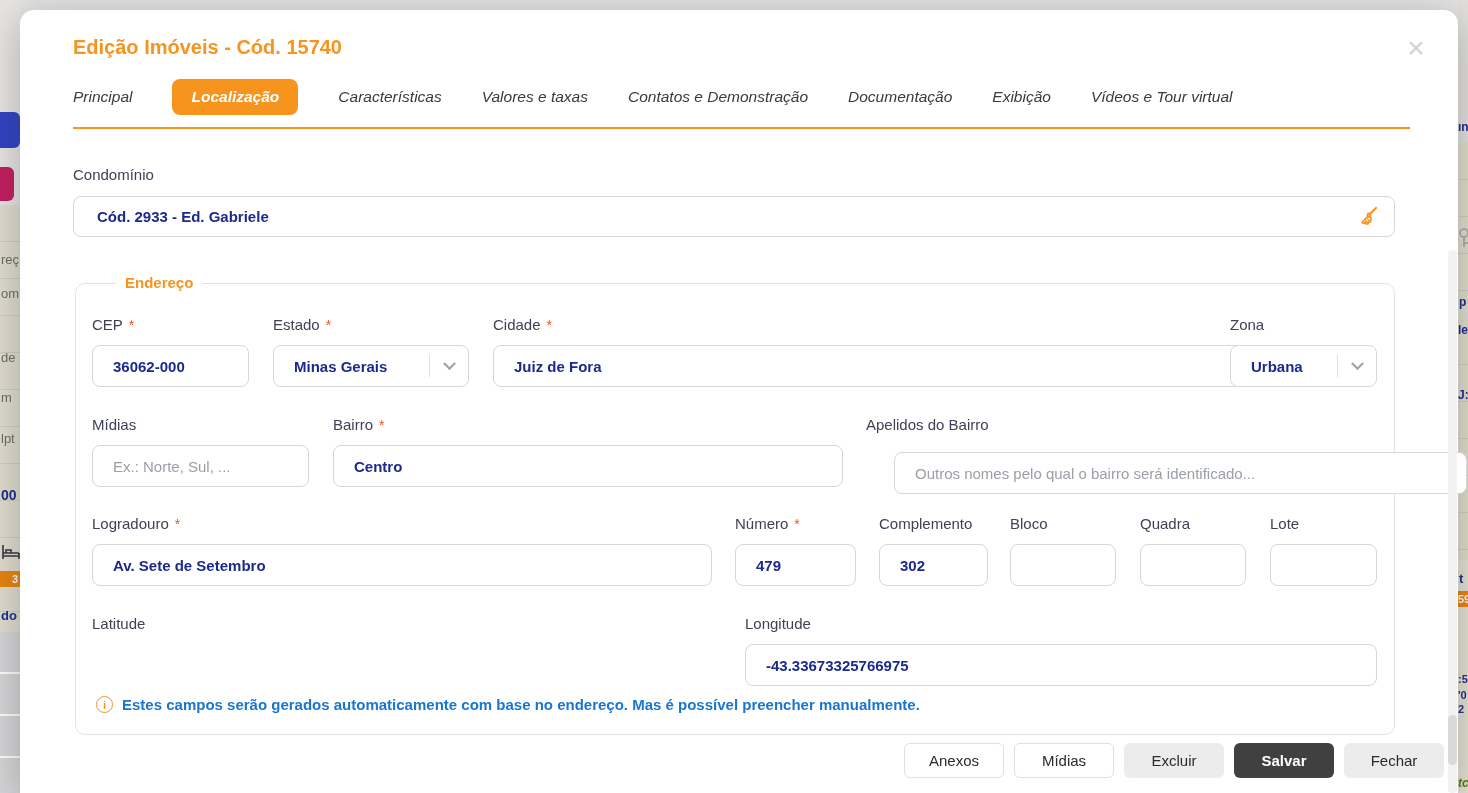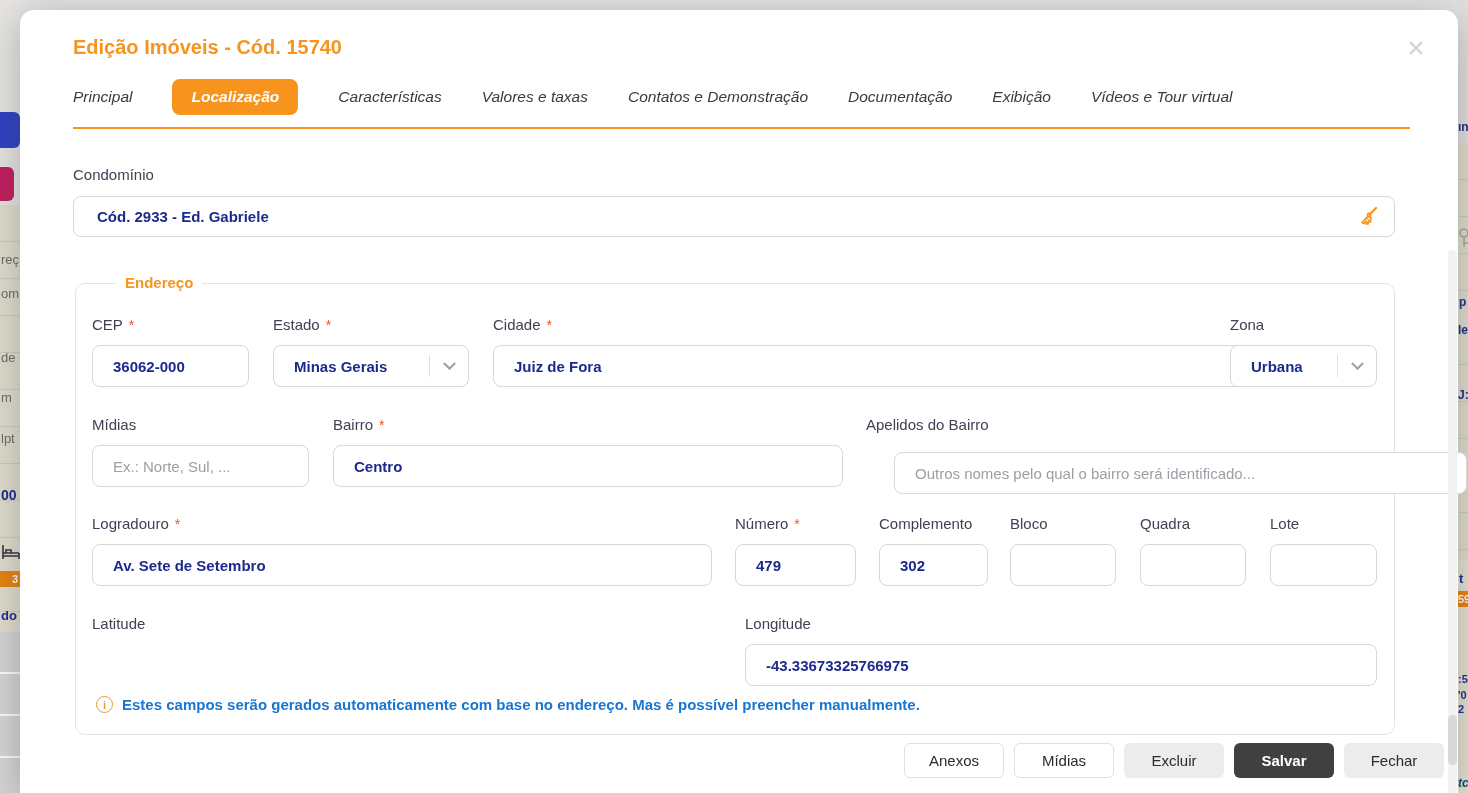--- a/index.html
+++ b/index.html
@@ -24,21 +24,21 @@
   .orange-badge { position:absolute; background:#e8830d; color:#fff; font-size:11px; font-weight:bold; text-align:right; line-height:16px; height:16px; }
   .bg-left .orange-badge { left:0; top:571px; width:20px; padding-right:2px; }
   .bg-right .orange-badge { left:0; top:591px; width:10px; }
   .lf-rec { left:1px; top:252px; } .lf-om { left:1px; top:286px; } .lf-de { left:1px; top:350px; }
   .lf-m { left:1px; top:390px; } .lf-lpt { left:1px; top:431px; } .lf-00 { left:1px; top:487px; font-size:14px; }
   .lf-doa { left:1px; top:608px; }
   .rf-in { left:0; top:120px; font-size:12px; } .rf-p { left:1px; top:295px; font-size:12px; }
   .rf-le { left:0; top:323px; font-size:12px; } .rf-j { left:0; top:388px; font-size:12px; }
   .rf-t { left:1px; top:571px; font-size:13px; } .rf-n1 { left:0; top:673px; font-size:11px; }
   .rf-n2 { left:0; top:689px; font-size:11px; } .rf-n3 { left:0; top:703px; font-size:11px; }
-  .rf-tc { left:0; top:776px; font-size:12px; color:#0c4a6e; font-style:italic; font-weight:bold; }
+  .rf-tc { left:0; top:776px; font-size:12px; color:#4d7c0f; font-style:italic; font-weight:bold; }
   .mini-icon { position:absolute; }
 
   
   .modal { position:absolute; left:20px; top:10px; width:1438px; height:783px;
     background:#ffffff; border-radius:14px 14px 0 0; box-shadow:0 8px 40px rgba(60,60,60,.35); }
 
   .modal-title { position:absolute; left:53px; top:26px; font-size:20px; font-weight:bold; color:#f7941e; }
   .modal-close { position:absolute; right:28px; top:25px; width:28px; height:28px; color:#d2d2d2;
     font-size:30px; line-height:26px; text-align:center; font-weight:300; cursor:pointer; }
 

